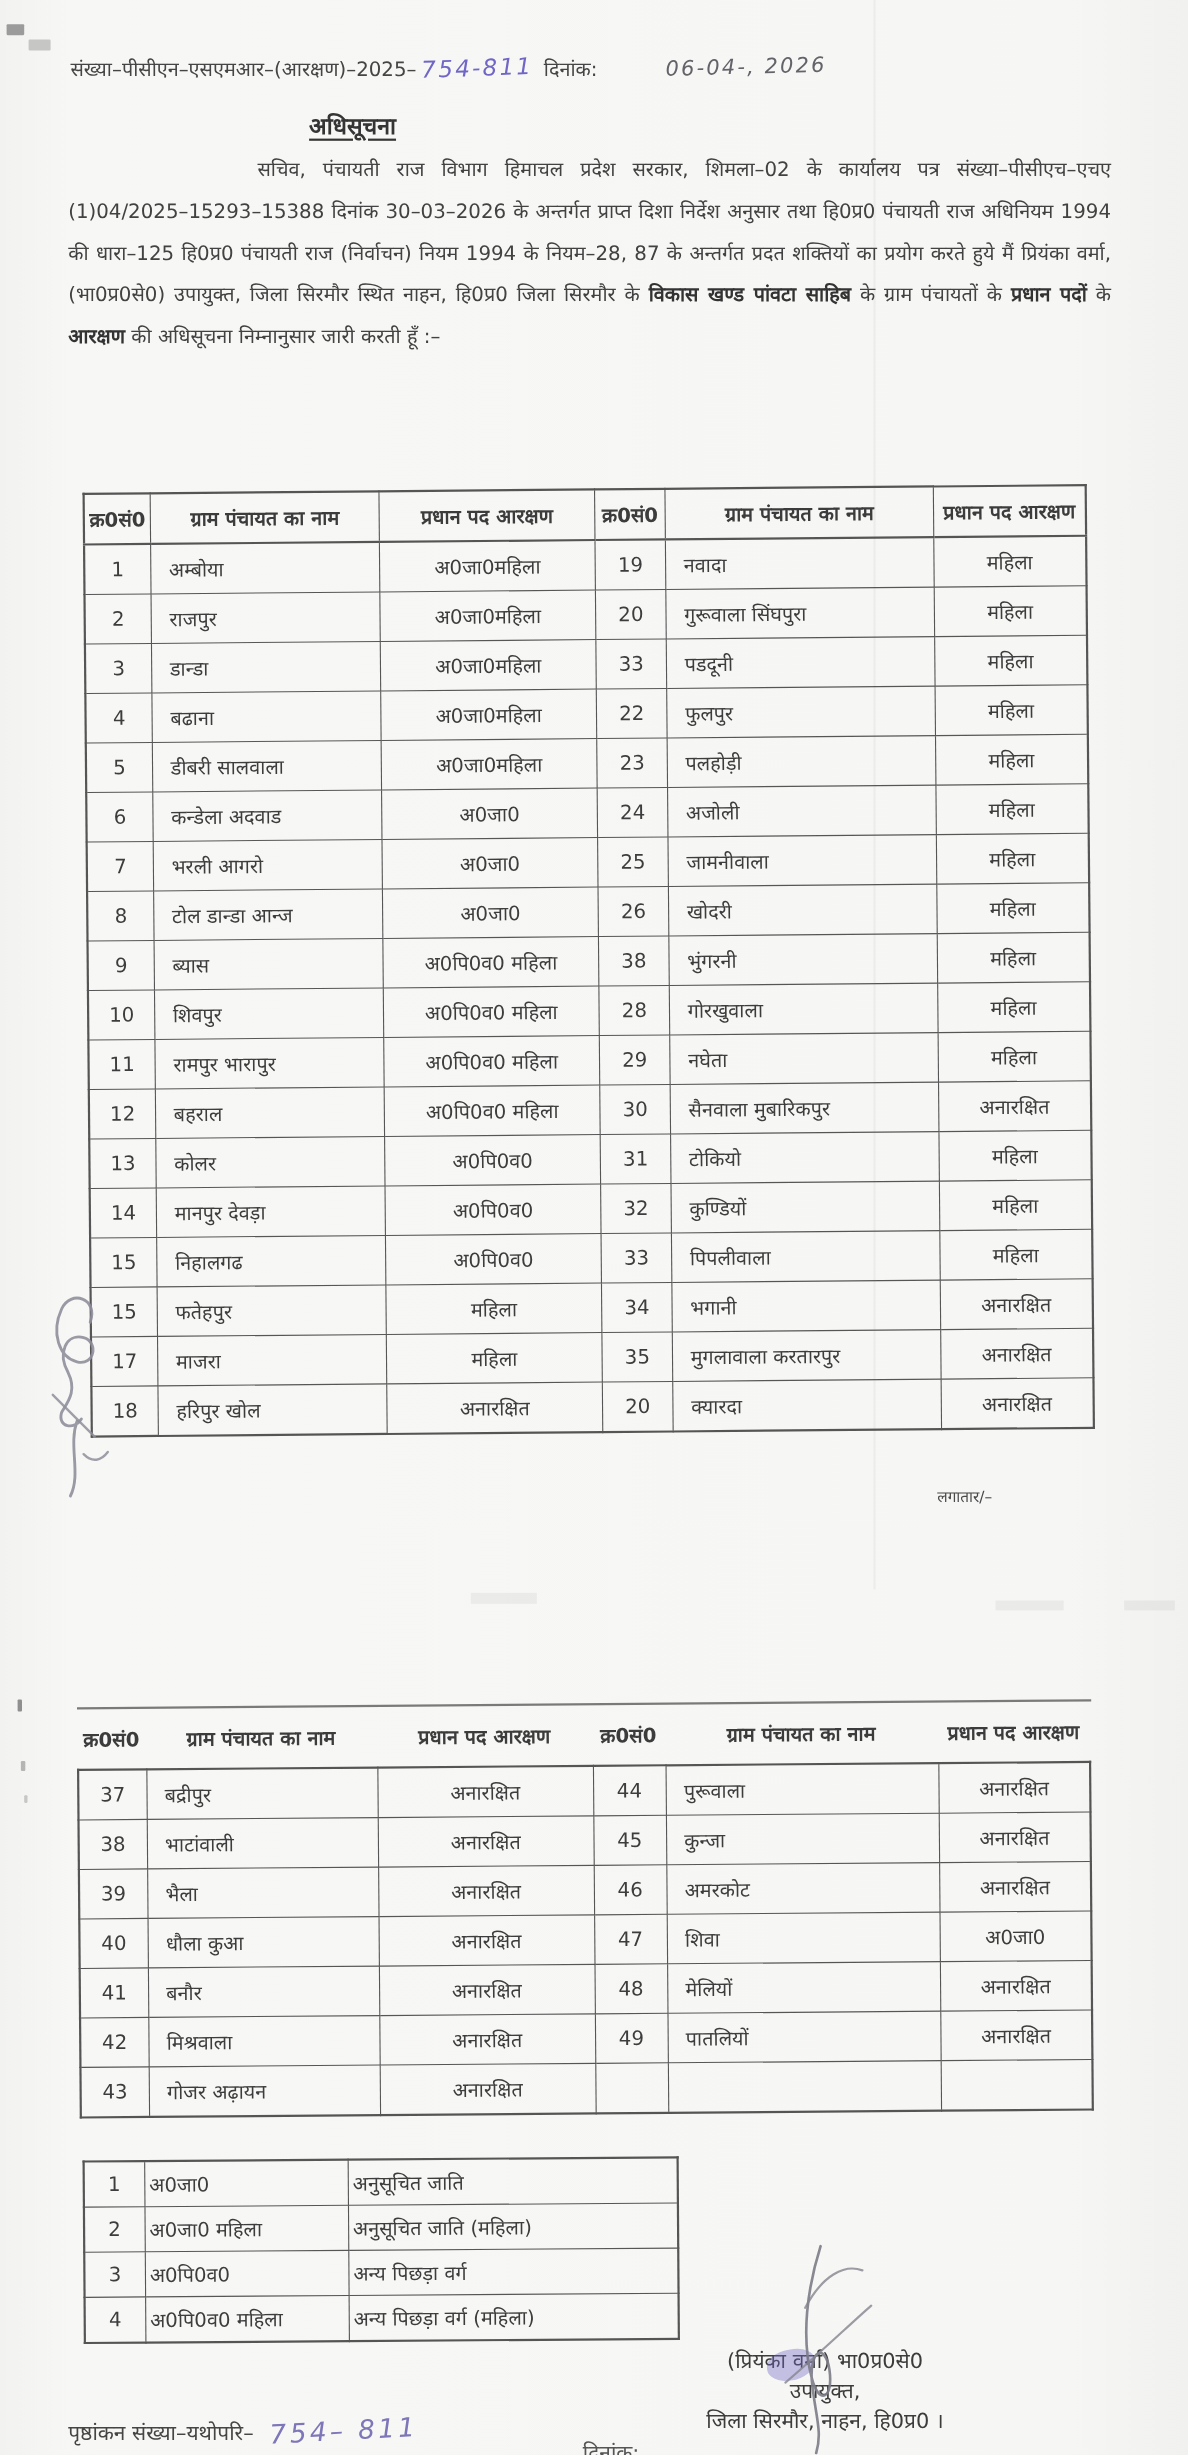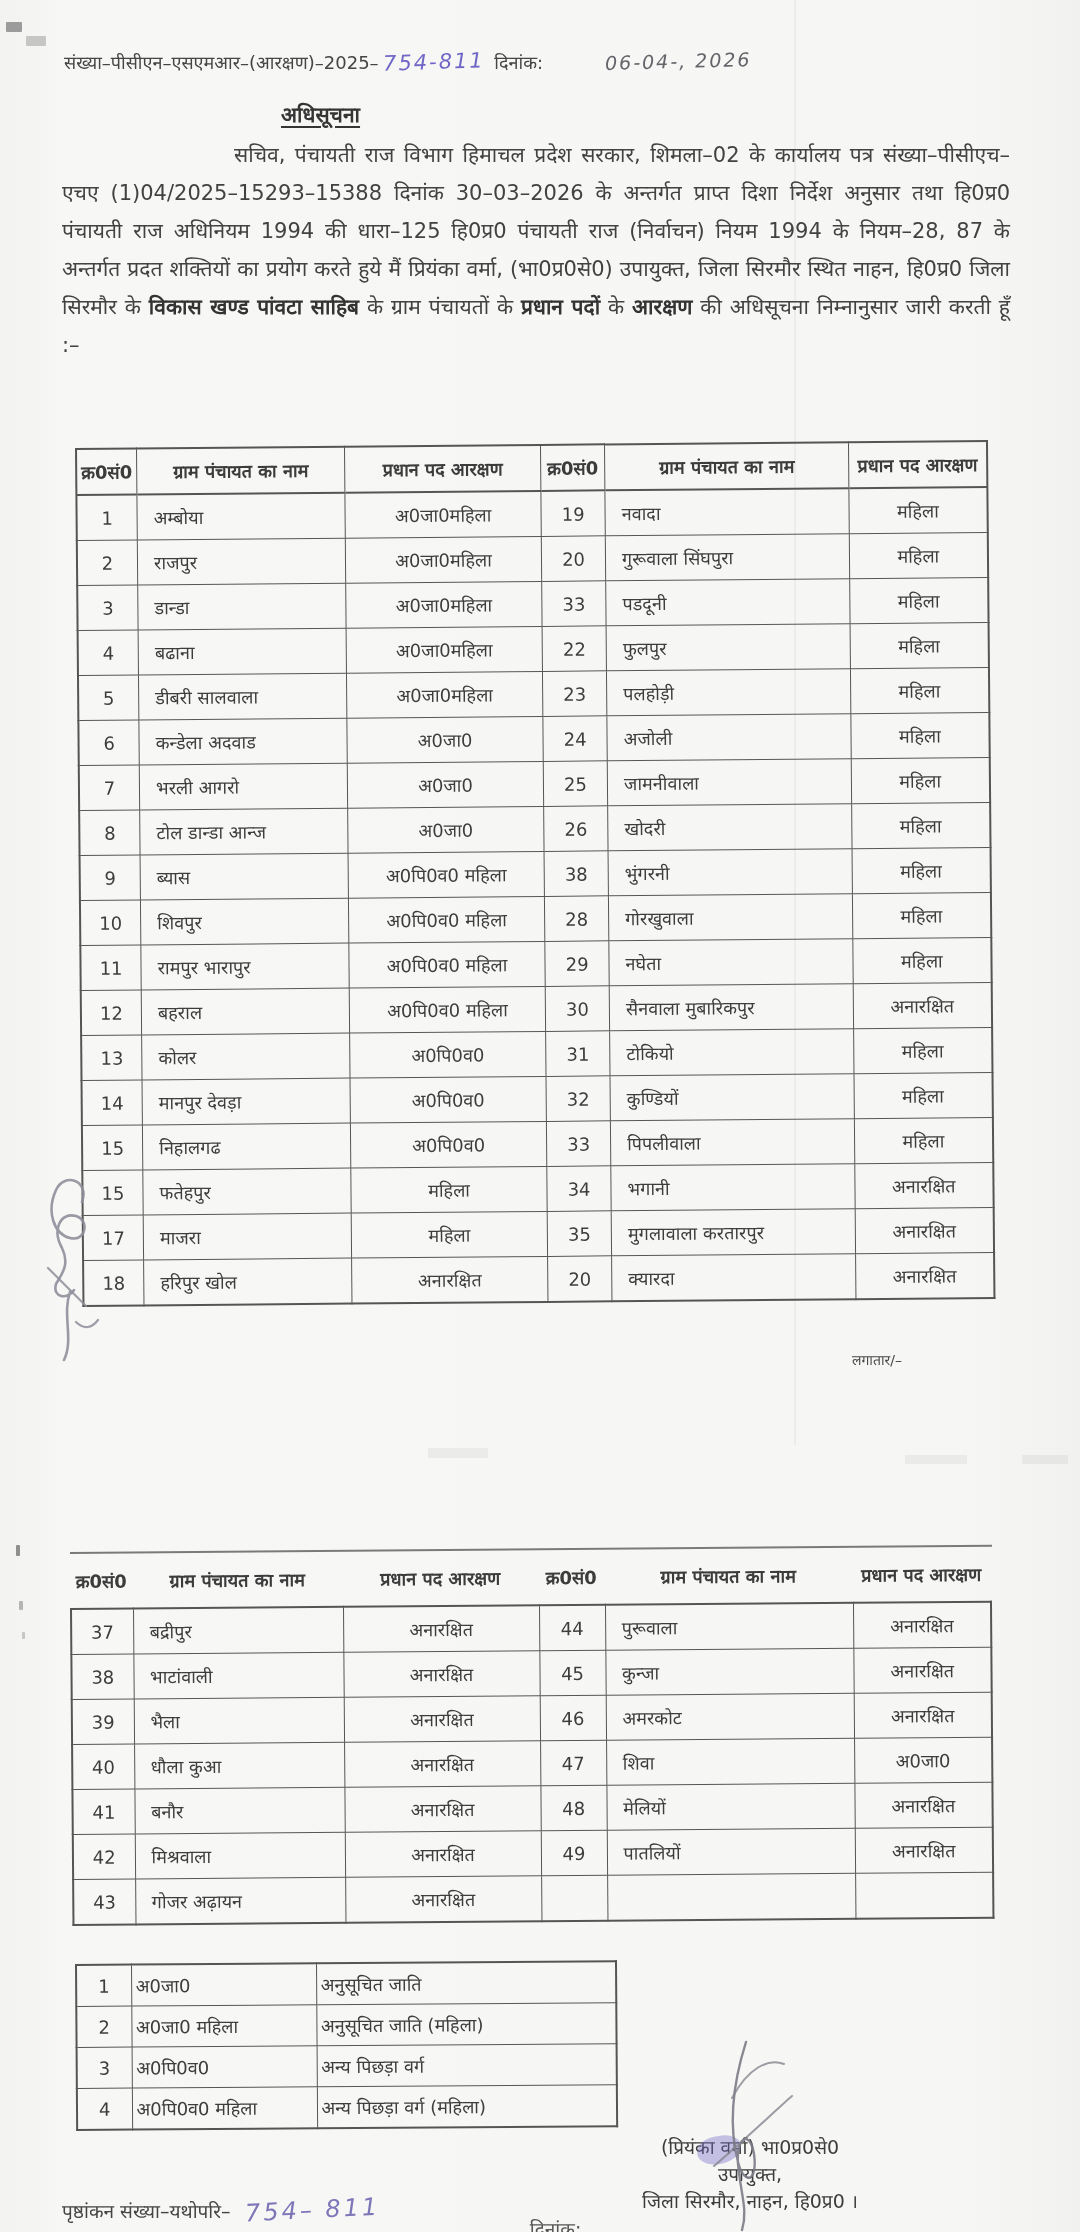--- a/index.html
+++ b/index.html
@@ -28,21 +28,21 @@
   .hw-gray{color:#63636a;font-size:19px;transform:rotate(-1.5deg);}
   .ref-date-label{margin-left:10px;}
   .ref-date{margin-left:62px;}
   .notice-heading{
     position:absolute;left:233px;top:100px;
     font-size:21px;font-weight:700;color:#353535;
     text-decoration:underline;text-underline-offset:4px;margin-left:48px;
   }
   .body-para{
     position:absolute;left:62px;top:136px;width:948px;margin:0;
-    font-size:21px;line-height:38px;text-align:justify;color:#424242;
+    font-size:18px;line-height:38px;text-align:justify;color:#424242;
     text-indent:172px;
   }
   .body-para .b{font-weight:700;color:#333;}
   table{border-collapse:collapse;position:absolute;background:transparent;}
   .main-table{border:2px solid #555;transform:rotate(-0.5deg);transform-origin:left top;}
   .main-table th{
     border:1px solid #555;border-bottom:2px solid #555;
     font-size:18px;font-weight:700;color:#3c3c3c;height:44px;padding:0 4px;
   }
   .main-table td{

